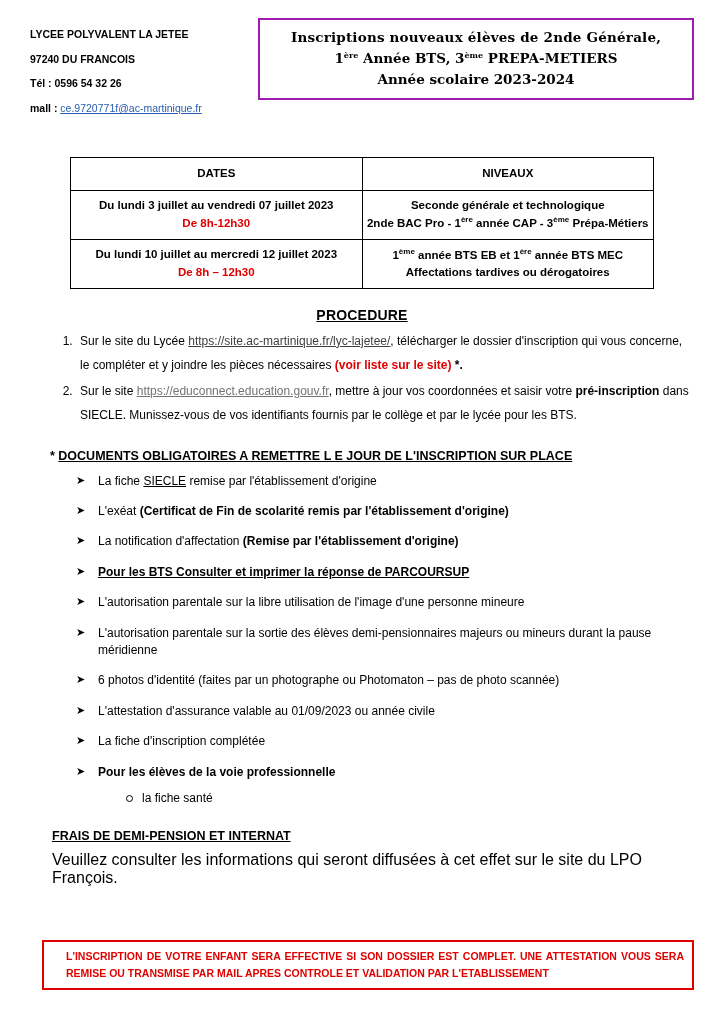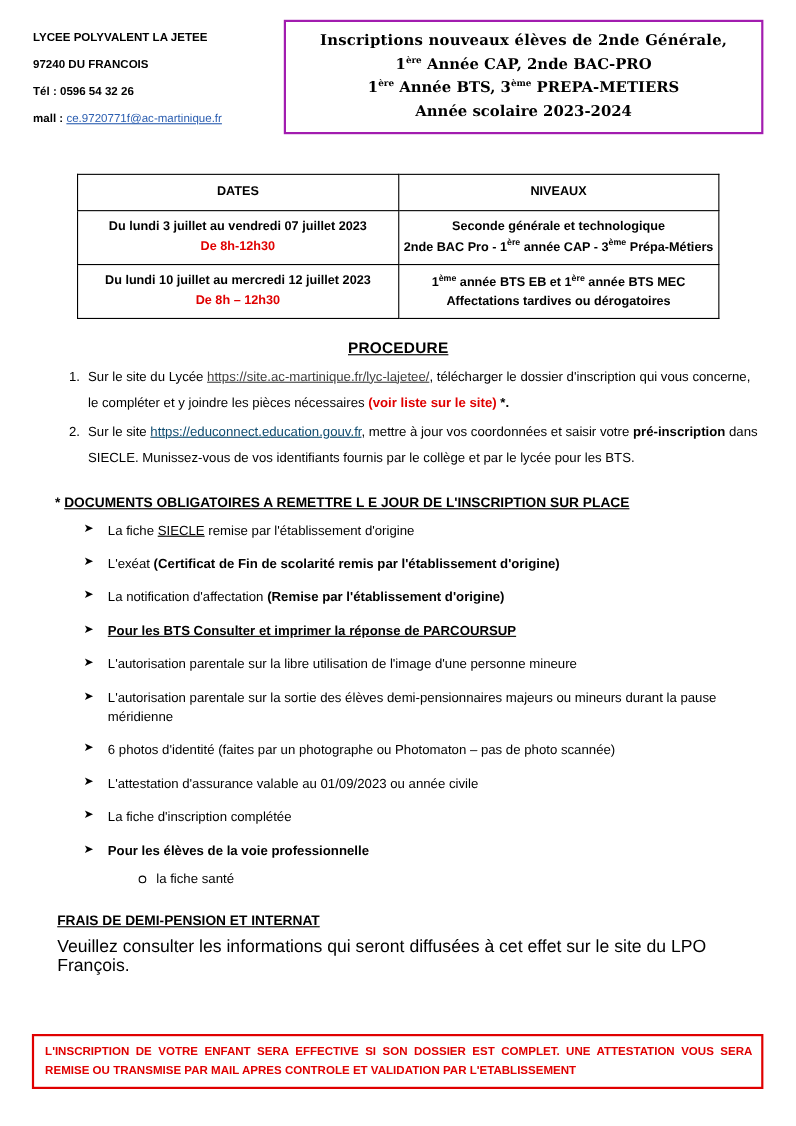--- a/index.html
+++ b/index.html
@@ -100,21 +100,21 @@
   }
   ol.proc li {
     margin-bottom: 2px;
     padding-left: 4px;
   }
   a.link {
     color: #404040;
     text-decoration: underline;
   }
   a.link-blue {
-    color: #0c4a6e;
+    color: #737373;
   }
   .red-bold { color: #e00000; font-weight: bold; }
   .bold { font-weight: bold; }
 
   
   h3.docs-title {
     font-size: 12.5px;
     font-weight: bold;
     margin: 22px 0 10px 0;
     padding-left: 20px;
@@ -170,25 +170,25 @@
   }
   p.frais-text {
     font-size: 16px;
     margin: 0;
     padding-left: 22px;
   }
 
   
   .footer-box {
     position: absolute;
-    left: 29px;
+    left: 42px;
     right: 30px;
     bottom: 34px;
     border: 2px solid #e00000;
-    padding: 6px 8px 7px 10px;
+    padding: 6px 8px 7px 22px;
     color: #e00000;
     font-weight: bold;
     font-size: 10.5px;
     line-height: 1.55;
     font-variant: small-caps;
     text-align: justify;
   }
 </style>
 </head>
 <body>
@@ -199,21 +199,20 @@
 
     <div class="school-block">
       <div>LYCEE POLYVALENT LA JETEE</div>
       <div>97240 DU FRANCOIS</div>
       <div>Tél : 0596 54 32 26</div>
       <div class="school-mail"><span>mall : </span><a class="mail-link" href="#">ce.9720771f@ac-martinique.fr</a></div>
     </div>
 
     <div class="title-box">
       <div class="l1">Inscriptions nouveaux élèves de 2nde Générale,</div>
-      <div><span>1</span><sup>ère</sup><span> Année CAP, 2nde BAC-PRO</span></div>
       <div><span>1</span><sup>ère</sup><span> Année BTS, 3</span><sup>ème</sup><span> PREPA-METIERS</span></div>
       <div>Année scolaire 2023-2024</div>
     </div>
 
   </div>
 
   <table class="dates">
     <tbody>
         <tr>
       <th class="col-dates">DATES</th>

